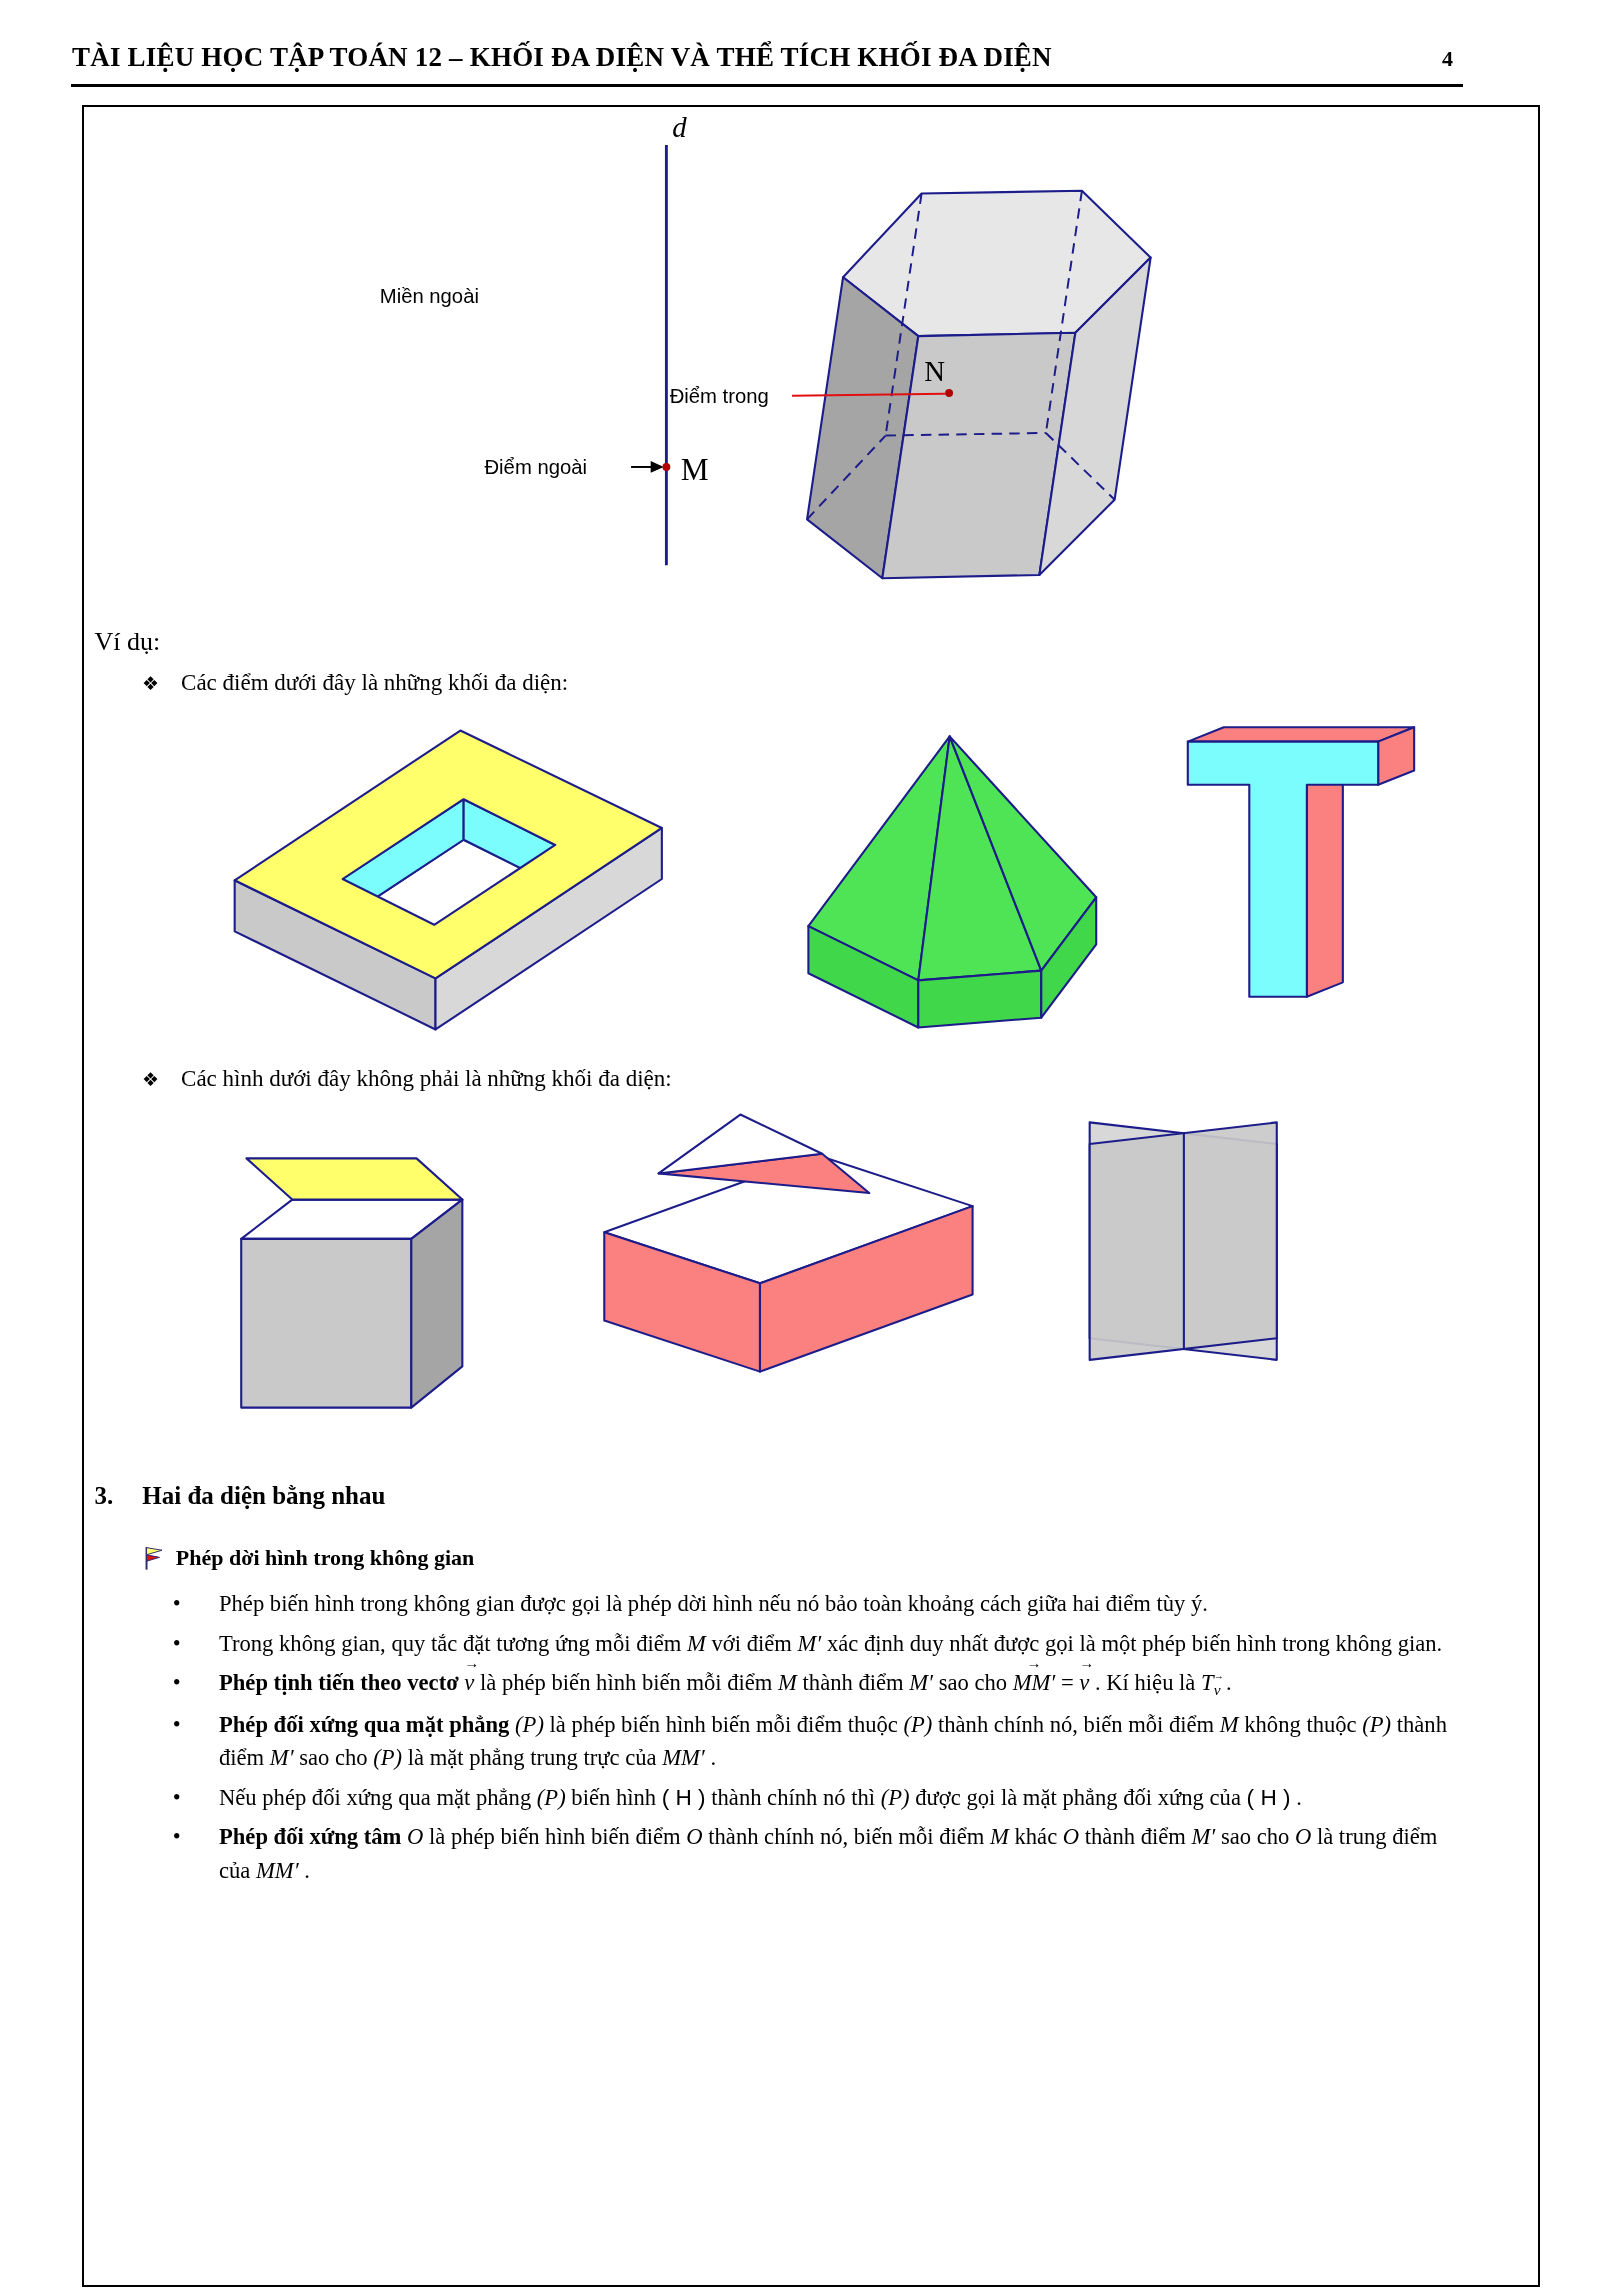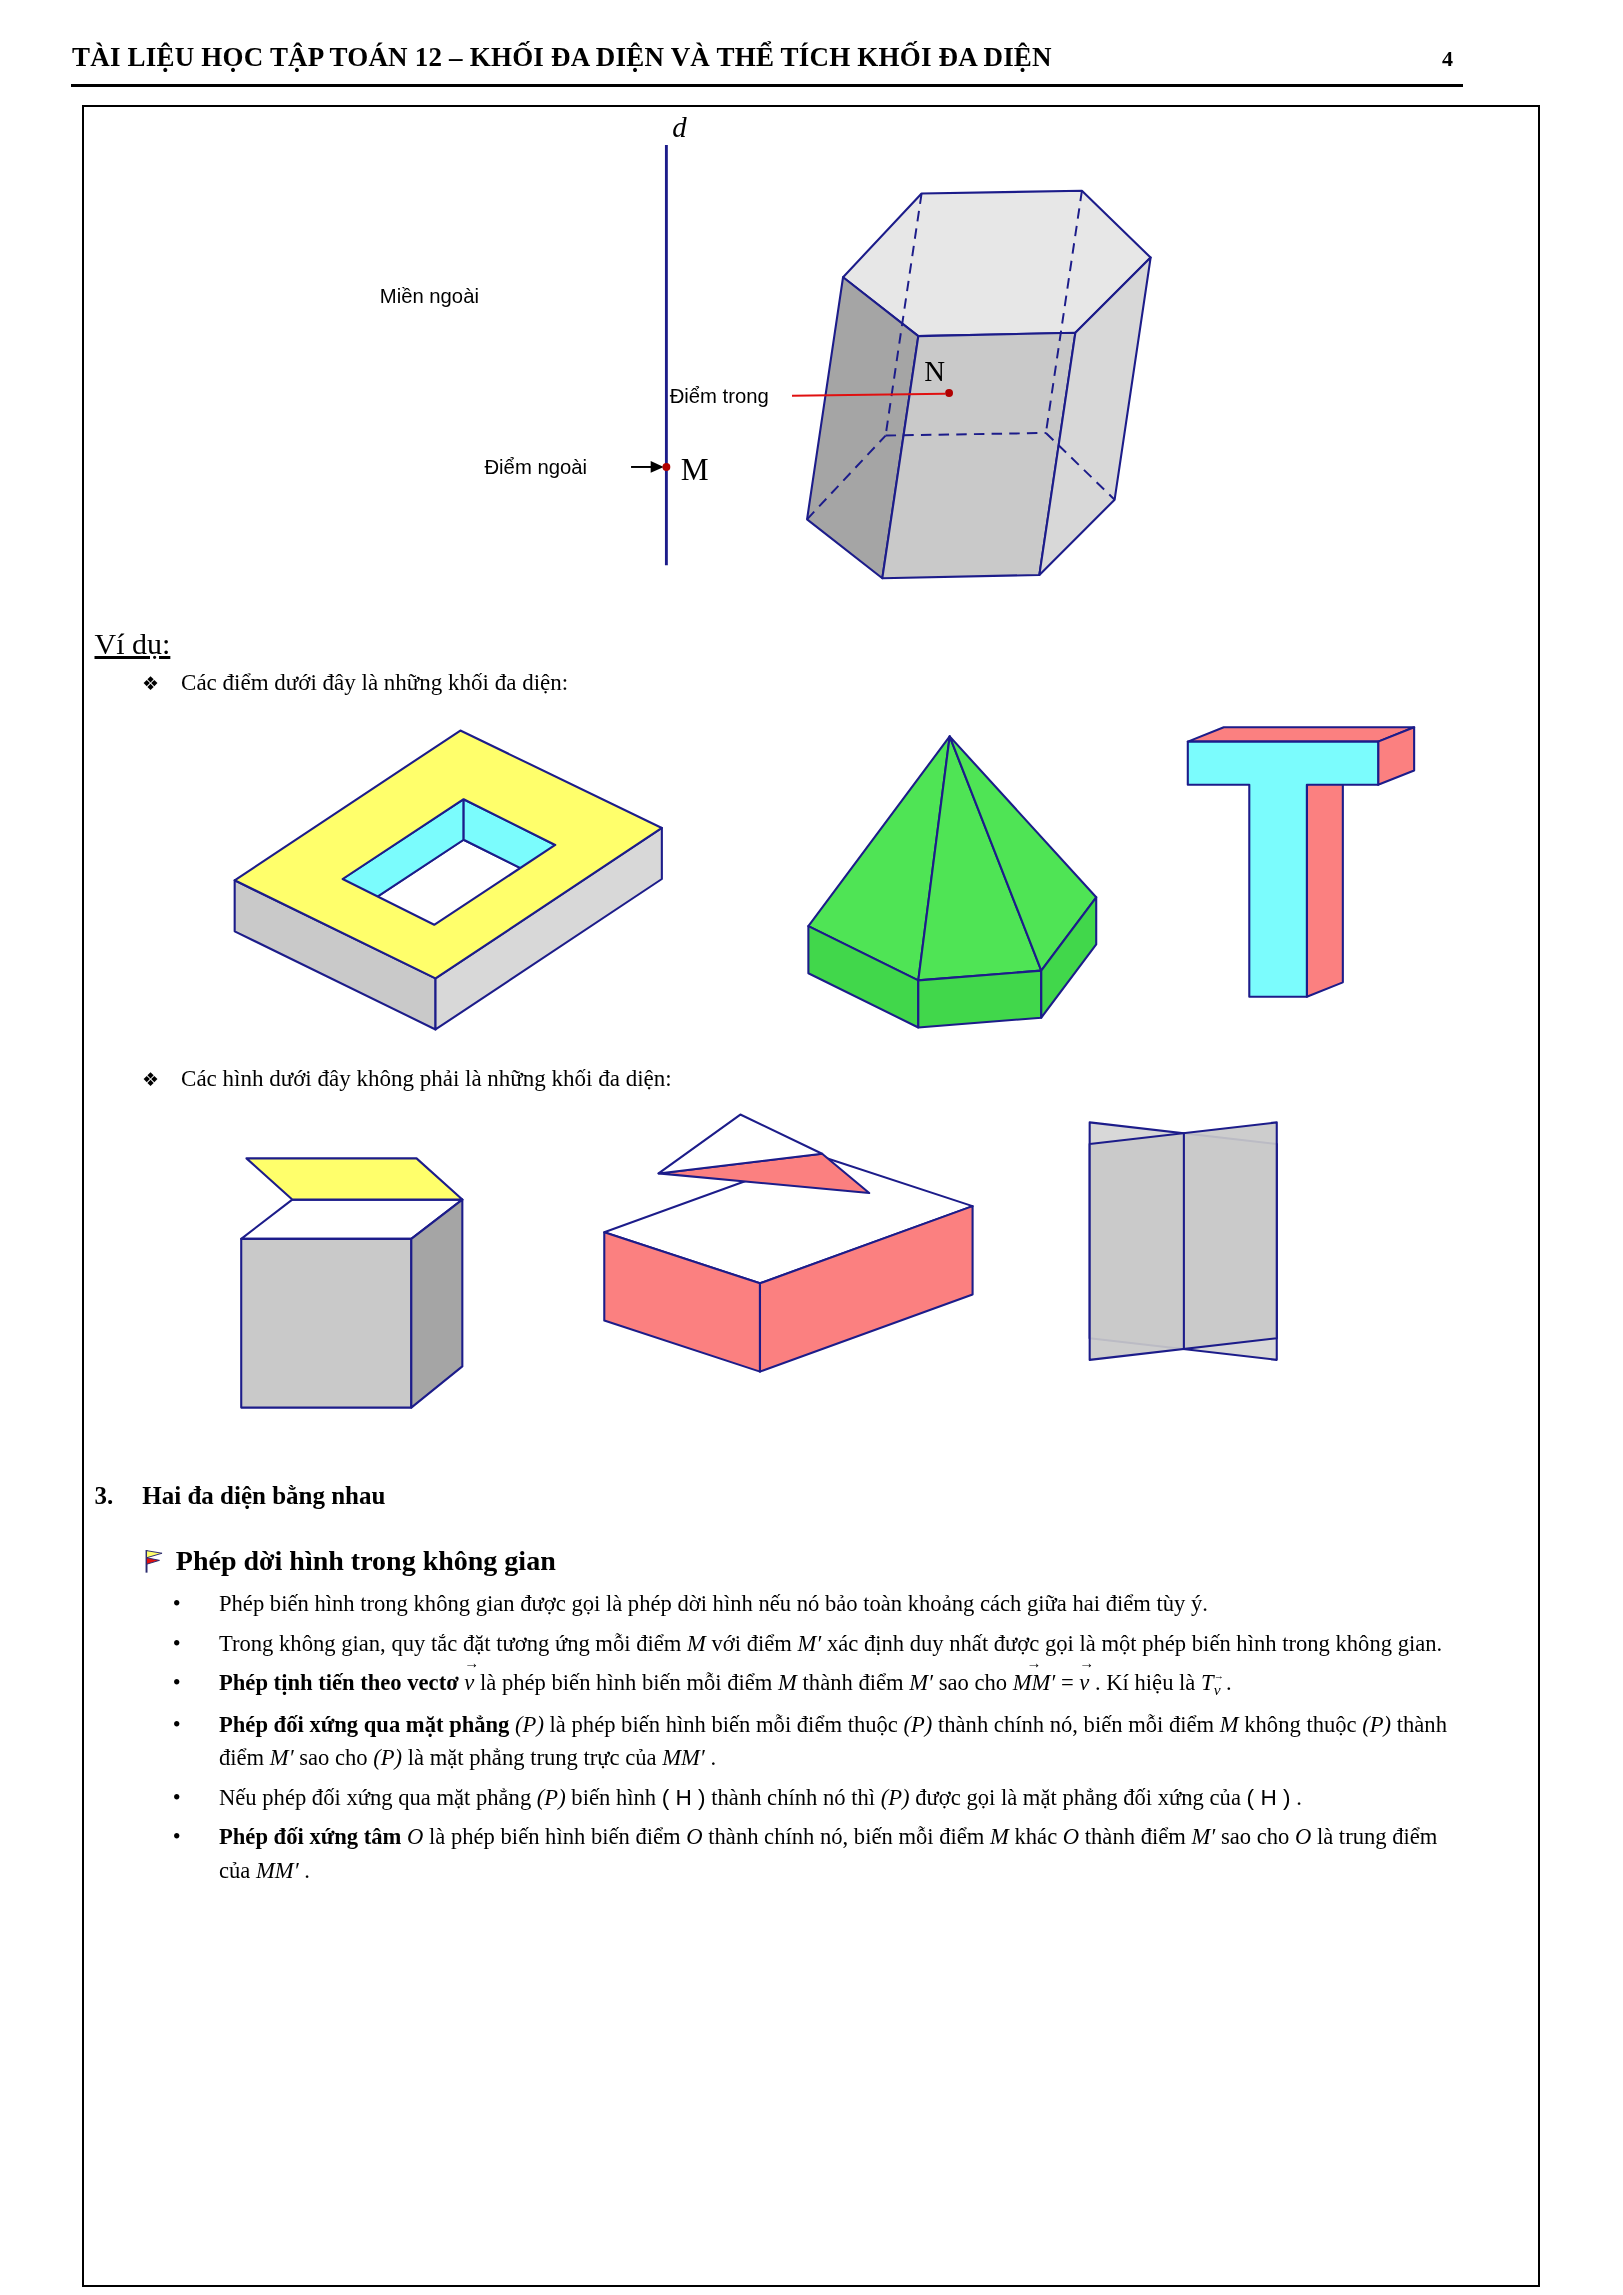--- a/index.html
+++ b/index.html
@@ -15,28 +15,28 @@
   .header-rule{position:absolute;left:71px;top:84px;width:1392px;height:2.6px;background:#000;}
 
   
   .content-box{position:absolute;left:82px;top:105px;width:1454px;height:2178px;border:2.6px solid #000;}
 
   .fig{position:absolute;left:0;display:block;}
   .fig-top{top:0;}
   .fig-row1{top:615px;}
   .fig-row2{top:1001px;}
 
-  .vi-du{position:absolute;left:10.5px;top:520px;font-size:30px;text-decoration:underline;}
+  .vi-du{position:absolute;left:10.5px;top:520px;font-size:26px;}
   .example-line{position:absolute;left:58px;display:flex;gap:22px;align-items:baseline;font-size:23px;}
   .example-line .diamond{font-family:"DejaVu Sans", sans-serif;font-size:19px;}
   #ex1{top:563px;}
   #ex2{top:959px;}
 
   .section-heading{position:absolute;left:10.5px;top:1375px;font-size:25px;font-weight:bold;display:flex;gap:29px;}
-  .subsection{position:absolute;left:58px;top:1438px;font-size:28px;font-weight:bold;display:flex;align-items:center;gap:11.8px;}
+  .subsection{position:absolute;left:58px;top:1438px;font-size:22px;font-weight:bold;display:flex;align-items:center;gap:11.8px;}
 
   .rules{position:absolute;left:77px;top:1480px;width:1298px;list-style:none;margin:0;padding:0;font-size:22.6px;line-height:1.47;}
   .rules li{position:relative;padding-left:58px;margin-bottom:6.5px;}
   .rules li::before{content:"•";position:absolute;left:11.8px;top:0;}
   .seg-b{font-weight:bold;margin-top:28px;}
   .seg-m{font-style:italic;}
   .seg-h{font-family:"Liberation Sans", sans-serif;font-style:normal;}
   .seg-sub{font-size:.68em;vertical-align:-.28em;}
   .seg-vec{position:relative;display:inline-block;font-style:italic;}
   .seg-vec::after{content:"→";position:absolute;left:0;right:0;top:-.72em;text-align:center;font-size:.66em;font-style:normal;line-height:1;}

